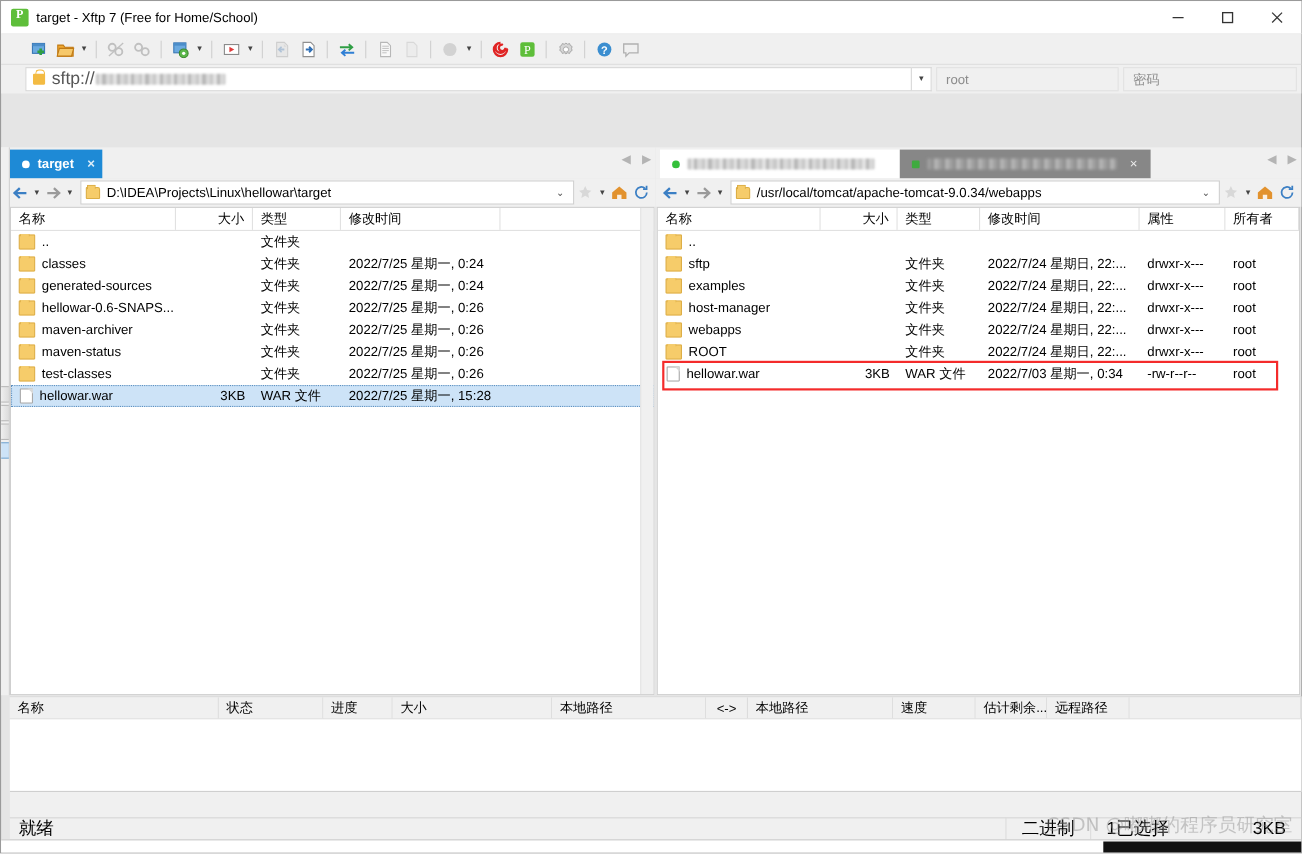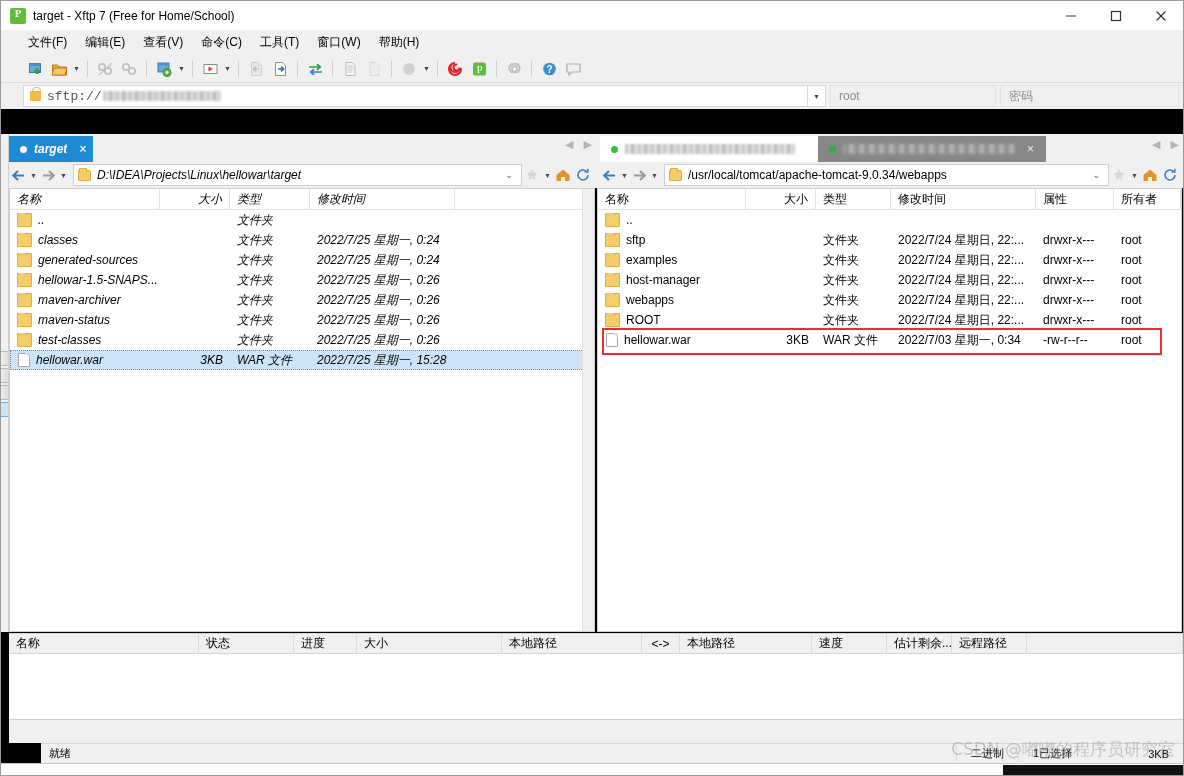--- a/index.html
+++ b/index.html
@@ -8,21 +8,21 @@
     width: 1184px; height: 776px;
     background: #ffffff;
     font-family: "Liberation Sans", "DejaVu Sans", sans-serif;
     font-size: 12px;
     color: #000;
     overflow: hidden;
   }
   .app {
     position: relative;
     width: 1184px; height: 776px;
-    background: #000000;
+    background: #e5e5e5;
     border: 1px solid #9a9a9a;
   }
 
   
   .titlebar {
     height: 30px; background: #ffffff;
     display: flex; align-items: center;
     border-bottom: 1px solid #f0f0f0;
   }
   .title-icon {
@@ -83,38 +83,38 @@
   }
   .lock {
     width: 11px; height: 10px; margin-right: 6px; position: relative;
     background: #f3bb43; border-radius: 1px; flex: none;
   }
   .lock::before {
     content: ""; position: absolute; left: 2px; top: -4px;
     width: 7px; height: 6px; border: 1.6px solid #f3bb43;
     border-bottom: none; border-radius: 4px 4px 0 0;
   }
-  .addr-host-text { color: #555; font-size: 13px; white-space: nowrap; font-family: Liberation Mono, monospace; }
+  .addr-host-text { color: #555; font-size: 16px; white-space: nowrap; }
   .redact {
     display: inline-block; height: 10px; vertical-align: -1px;
     background: repeating-linear-gradient(90deg,#c9c9c9 0 3px,#e2e2e2 3px 6px,#b9b9b9 6px 9px,#d8d8d8 9px 13px);
     filter: blur(1.1px); border-radius: 1px;
   }
   .addr-drop {
     width: 18px; background: #fff; border: 1px solid #d7d7d7; border-left: none;
     display: flex; align-items: center; justify-content: center;
     color: #444; font-size: 7px;
   }
   .user-field, .pass-field {
     background: #f0f0f0; border: 1px solid #e2e2e2;
     display: flex; align-items: center; padding: 0 8px;
     color: #8c8c8c; font-size: 12px; margin-left: 4px;
   }
   .user-field { width: 166px; }
-  .pass-field { width: 179px; }
+  .pass-field { width: 158px; }
 
   
   .noticebar {
     height: 22px; background: #f0f0f0; display: flex; align-items: center;
     padding-left: 22px; color: #333; font-size: 12px;
   }
   .flag-icon {
     width: 11px; height: 11px; margin-right: 6px; position: relative; flex: none;
   }
   .flag-icon::before {
@@ -126,21 +126,21 @@
     border-left: 8px solid #e05a5a; border-top: 3px solid transparent;
     border-bottom: 3px solid transparent;
   }
 
   
   .panels {
     position: absolute; left: 0; top: 133px; right: 0;
     height: 498px; display: flex;
   }
   .pane { position: relative; display: flex; flex-direction: column; }
-  .pane-left { width: 596px; font-style: italic; }
+  .pane-left { width: 596px; }
   .pane-right { width: 588px; }
 
   .edgebar {
     position: absolute; left: 0; top: 0; width: 8px; bottom: 0;
     background: #f0f0f0; border-right: 1px solid #d0d0d0; z-index: 5;
     overflow: hidden;
   }
   .edge-tab {
     width: 8px; height: 15px; margin-top: 2px;
     background: linear-gradient(90deg,#efefef,#dcdcdc);
@@ -275,21 +275,21 @@
     display: flex; height: 21px; background: #f0f0f0;
     border-top: 1px solid #d6d6d6; border-bottom: 1px solid #d6d6d6;
   }
   .xfer-hdr .hdr-cell { border-right: 1px solid #dcdcdc; background: #f0f0f0; }
   .xfer-body { background: #fff; height: 66px; border-bottom: 1px solid #cfcfcf; }
 
   
   .statusbar {
     position: absolute; left: 8px; right: 0; bottom: 12px; height: 20px;
     background: #f0f0f0; border-top: 1px solid #d6d6d6;
-    display: flex; align-items: center; font-size: 11px; color: #000; margin-left: 32px;
+    display: flex; align-items: center; font-size: 16px; color: #000;
   }
   .st-left { padding-left: 8px; }
   .st-right { margin-left: auto; display: flex; align-items: center; }
   .st-cell { padding: 0 14px; white-space: nowrap; }
   .st-cell.b { border-left: 1px solid #dcdcdc; }
   .bottom-strip {
     position: absolute; left: 0; right: 0; bottom: 0; height: 12px;
     background: #ffffff; border-top: 1px solid #c8c8c8;
   }
   .bottom-black {
@@ -324,29 +324,20 @@
       </div>
       <div class="win-btn">
         <svg width="12" height="12" viewBox="0 0 12 12">
             <line x1="1.5" y1="1.5" x2="10.5" y2="10.5" stroke="#333" stroke-width="1.1"></line>
             <line x1="10.5" y1="1.5" x2="1.5" y2="10.5" stroke="#333" stroke-width="1.1"></line>
           </svg>
       </div>
     </div>
   </div>
 
-  <div class="menubar">
-    <div class="menu-item">文件(F)</div>
-    <div class="menu-item">编辑(E)</div>
-    <div class="menu-item">查看(V)</div>
-    <div class="menu-item">命令(C)</div>
-    <div class="menu-item">工具(T)</div>
-    <div class="menu-item">窗口(W)</div>
-    <div class="menu-item">帮助(H)</div>
-  </div>
 
   <div class="toolbar">
     <div class="tb-btn">
       <svg width="17" height="16" viewBox="0 0 17 16">
         <rect x="2.5" y="2.5" width="11" height="9" fill="#6aa9e0" stroke="#3a78b5"></rect>
         <rect x="2.5" y="2.5" width="11" height="2.5" fill="#4b8dc9"></rect>
         <path d="M7 10 h6 M10 7 v6" stroke="#2f9e44" stroke-width="2.4" fill="none"></path>
       </svg>
     </div>
     <div class="tb-btn">
@@ -567,21 +558,21 @@
                 <span class="ficon folder"></span>
                 <span>generated-sources</span>
               </div>
             <div class="cell num" style="width:70px"></div>
             <div class="cell" style="width:80px">文件夹</div>
             <div class="cell" style="width:145px">2022/7/25 星期一, 0:24</div>
           </div>
           <div class="row">
             <div class="cell" style="width:150px">
                 <span class="ficon folder"></span>
-                <span>hellowar-1.5-SNAPS...</span>
+                <span>hellowar-0.6-SNAPS...</span>
               </div>
             <div class="cell num" style="width:70px"></div>
             <div class="cell" style="width:80px">文件夹</div>
             <div class="cell" style="width:145px">2022/7/25 星期一, 0:26</div>
           </div>
           <div class="row">
             <div class="cell" style="width:150px">
                 <span class="ficon folder"></span>
                 <span>maven-archiver</span>
               </div>

